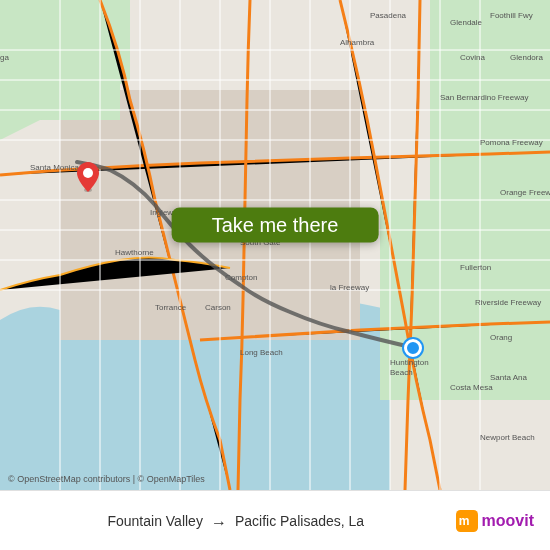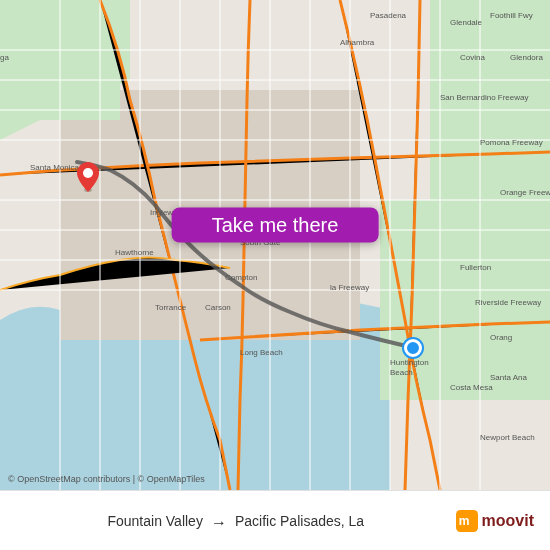--- a/index.html
+++ b/index.html
@@ -24,21 +24,21 @@
       width: 100%;
       height: 100%;
     }
 
     
     #take-me-there-btn {
       position: absolute;
       left: 50%;
       top: 46%;
       transform: translate(-50%, -50%);
-      background: #a21caf;
+      background: #4d7c0f;
       color: white;
       border: none;
       border-radius: 8px;
       padding: 6px 40px;
       font-size: 20px;
       font-weight: 500;
       cursor: pointer;
       white-space: nowrap;
       box-shadow: 0 2px 8px rgba(0,0,0,0.3);
       z-index: 10;
@@ -102,21 +102,21 @@
     #moovit-logo {
       display: flex;
       align-items: center;
       gap: 4px;
       margin-left: auto;
     }
 
     #moovit-logo-text {
       font-size: 16px;
       font-weight: bold;
-      color: #7f1d1d;
+      color: #a21caf;
     }
 
     .moovit-icon {
       width: 22px;
       height: 22px;
     }
     .road-major { stroke: #f9a825; stroke-width: 2; }
     .road-highway { stroke: #f57f17; stroke-width: 3; }
     .road-street { stroke: #ffffff; stroke-width: 1; }
 

